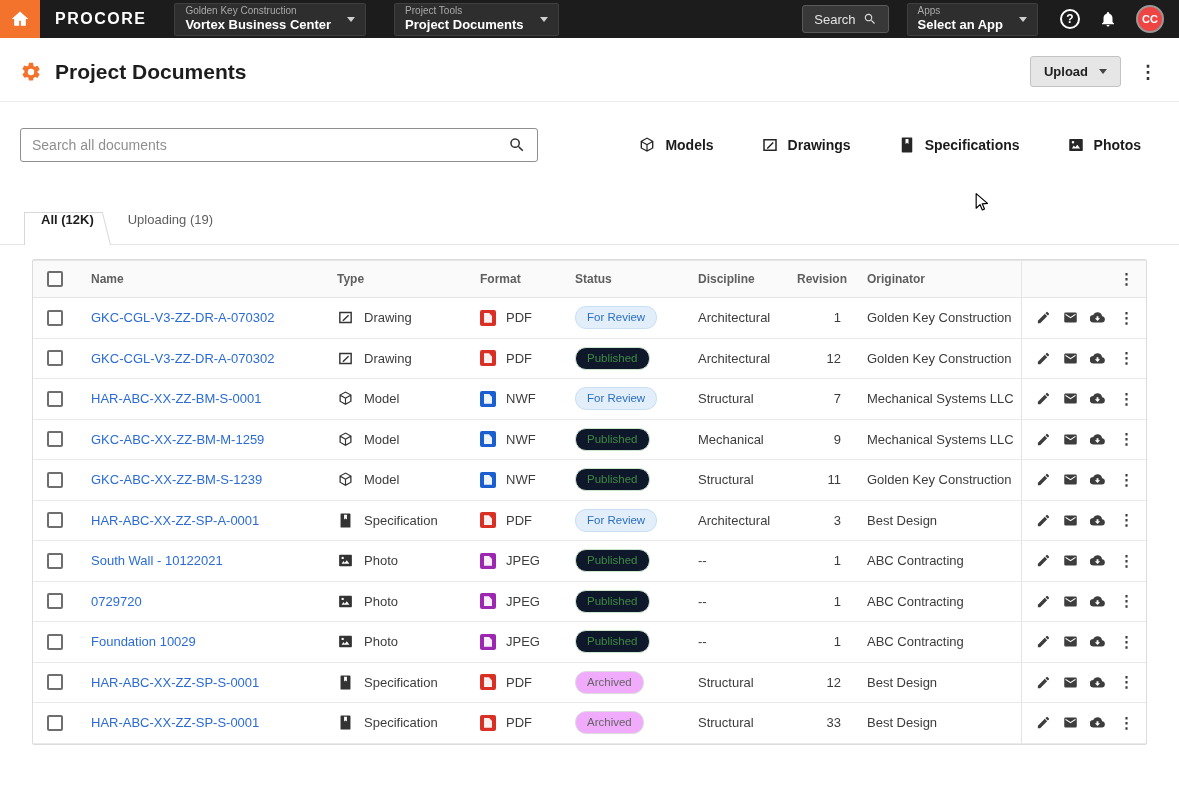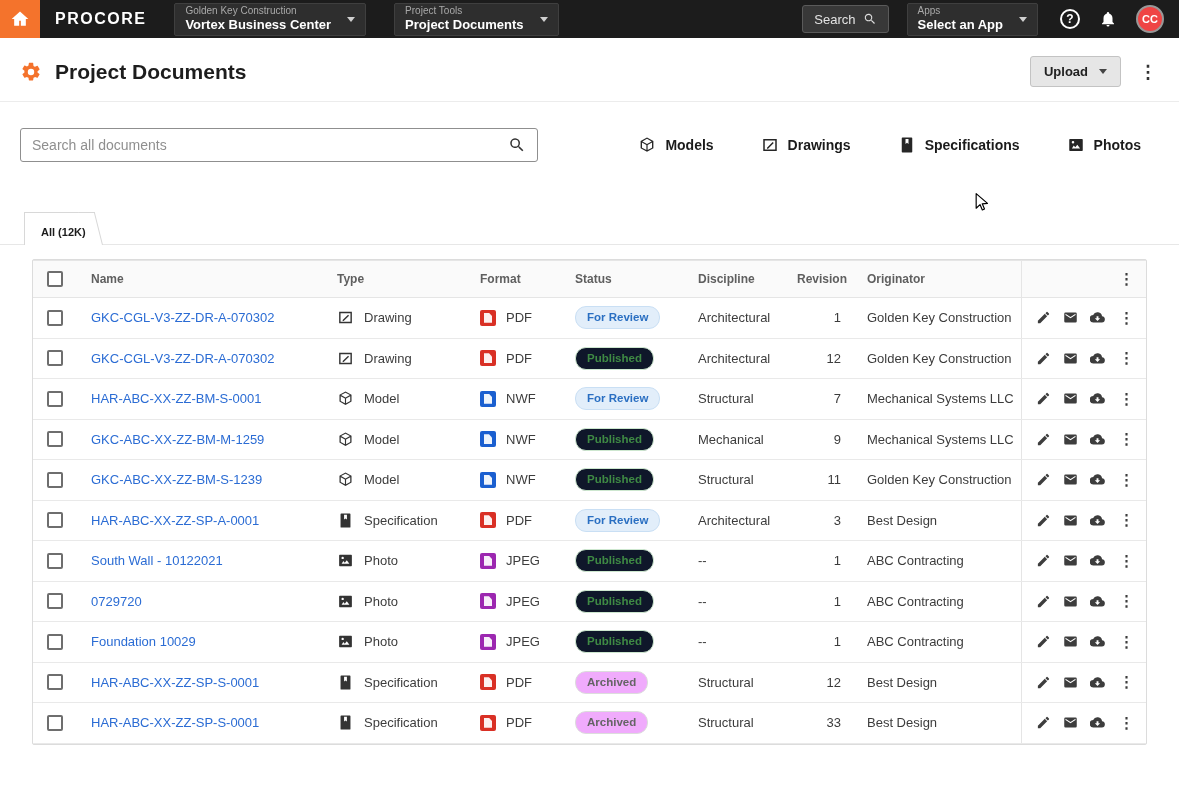--- a/index.html
+++ b/index.html
@@ -40,21 +40,21 @@
   .doc-search { width:518px; height:34px; border:1px solid #8f8f8f; border-radius:3px; display:flex; align-items:center; padding:0 11px; background:#fff; }
   .doc-search input { flex:1; border:none; outline:none; font-size:14px; color:#424242; font-family:inherit; background:transparent; }
   .doc-search input::placeholder { color:#8f8f8f; }
   .doc-search [data-icon] { color:#333; cursor:pointer; }
   .quick-nav { display:flex; margin-left:auto; gap:47px; align-items:center; padding-right:18px; }
   .qn-item { display:flex; align-items:center; gap:9px; font-size:14px; font-weight:700; color:#1b1b1b; cursor:pointer; white-space:nowrap; }
   .qn-item [data-icon] { color:#262626; }
 
   
   .tabs { display:flex; align-items:stretch; margin-top:50px; padding-left:24px; height:33px; border-bottom:1px solid #e7e7e7; position:relative; }
-  .tab { padding:6px 17px; font-size:11px; color:#5e5e5e; display:flex; align-items:flex-end; cursor:pointer; position:relative; z-index:0; }
+  .tab { padding:0 17px; font-size:13px; color:#5e5e5e; display:flex; align-items:flex-start; cursor:pointer; position:relative; z-index:0; }
   .tab-label { position:relative; z-index:2; }
   .tab.active .tab-label { font-weight:700; color:#1c1c1c; }
   .tab-bg { position:absolute; left:0; top:0; bottom:-1px; right:8px; background:#fff; border:1px solid #d8d8d8; border-bottom:none; border-right:none; z-index:1; }
   .tab-cap { position:absolute; top:0; bottom:-1px; right:0; width:16px; background:#fff; border-top:1px solid #d8d8d8; border-right:1px solid #d8d8d8; transform:skewX(14deg); transform-origin:0 100%; z-index:1; }
 
   
   .card { margin:14px 32px 0; border:1px solid #dcdcdc; border-radius:2px; background:#fff; }
   .card-toolbar { display:flex; align-items:center; height:48px; padding:0 17px 0 24px; gap:38px; }
   .ct-btn { font-size:13px; font-weight:700; color:#3a3a3a; cursor:pointer; }
   .tune-btn { margin-left:auto; color:#3a3a3a; cursor:pointer; transform:rotate(90deg); }
@@ -66,21 +66,21 @@
   .cell-check, .hcell-check { padding-left:0; display:flex; justify-content:center; }
   .checkbox { width:16px; height:16px; border:2px solid #6e6e6e; border-radius:2px; background:#fff; cursor:pointer; }
   .cell-name a { color:#2b6cd4; text-decoration:none; cursor:pointer; }
   .cell-type, .cell-format { display:flex; align-items:center; gap:10px; }
   .type-icon { color:#333; }
   .cell-rev, .hcell-rev-val { text-align:right; padding-right:12px; }
   .cell-actions, .hcell-actions { border-left:1px solid #e5e5e5; height:100%; display:flex; align-items:center; justify-content:flex-end; gap:12px; padding:0 13px 0 8px; }
   .cell-actions [data-icon] { color:#3d3d3d; cursor:pointer; }
   .row-kebab { font-size:15px; font-weight:700; color:#3d3d3d; width:14px; text-align:center; cursor:pointer; margin-left:2px; }
 
-  .pill { display:inline-block; font-size:11.5px; font-weight:700; padding:3px 11px; border-radius:11px; line-height:1.3; }
+  .pill { display:inline-block; font-size:11.5px; font-weight:400; padding:3px 11px; border-radius:11px; line-height:1.3; }
   .st-review    { background:#e2eefa; color:#2a6fc2; border:1px solid #c9dff4; }
   .st-published { background:#0f172a; color:#3f8a44; border:1px solid #cde7cf; }
   .st-archived  { background:#f0abfc; color:#646464; border:1px solid #dcdcdc; }
 
   .fmt { width:16px; height:16px; border-radius:2px; position:relative; flex:0 0 16px; }
   .fmt::after { content:''; position:absolute; left:4px; top:3px; width:8px; height:10px; background:rgba(255,255,255,.93); clip-path:polygon(0 0,62% 0,100% 32%,100% 100%,0 100%); }
   .fmt-pdf  { background:#d93025; }
   .fmt-nwf  { background:#1a5fd0; }
   .fmt-jpeg { background:#9c27b0; }
 
@@ -203,20 +203,23 @@
     </div>
   </div>
 </div>
 
 <div class="tabs">
   <div class="tab active">
     <i class="tab-bg"></i>
     <i class="tab-cap"></i>
     <span class="tab-label">All (12K)</span>
   </div>
+  <div class="tab">
+    <span class="tab-label">Uploading (19)</span>
+  </div>
 </div>
 
 <div class="card">
 
   <div class="thead">
     <div class="hcell hcell-check">
       <span class="checkbox"></span>
     </div>
     <div class="hcell">Name</div>
     <div class="hcell">Type</div>

